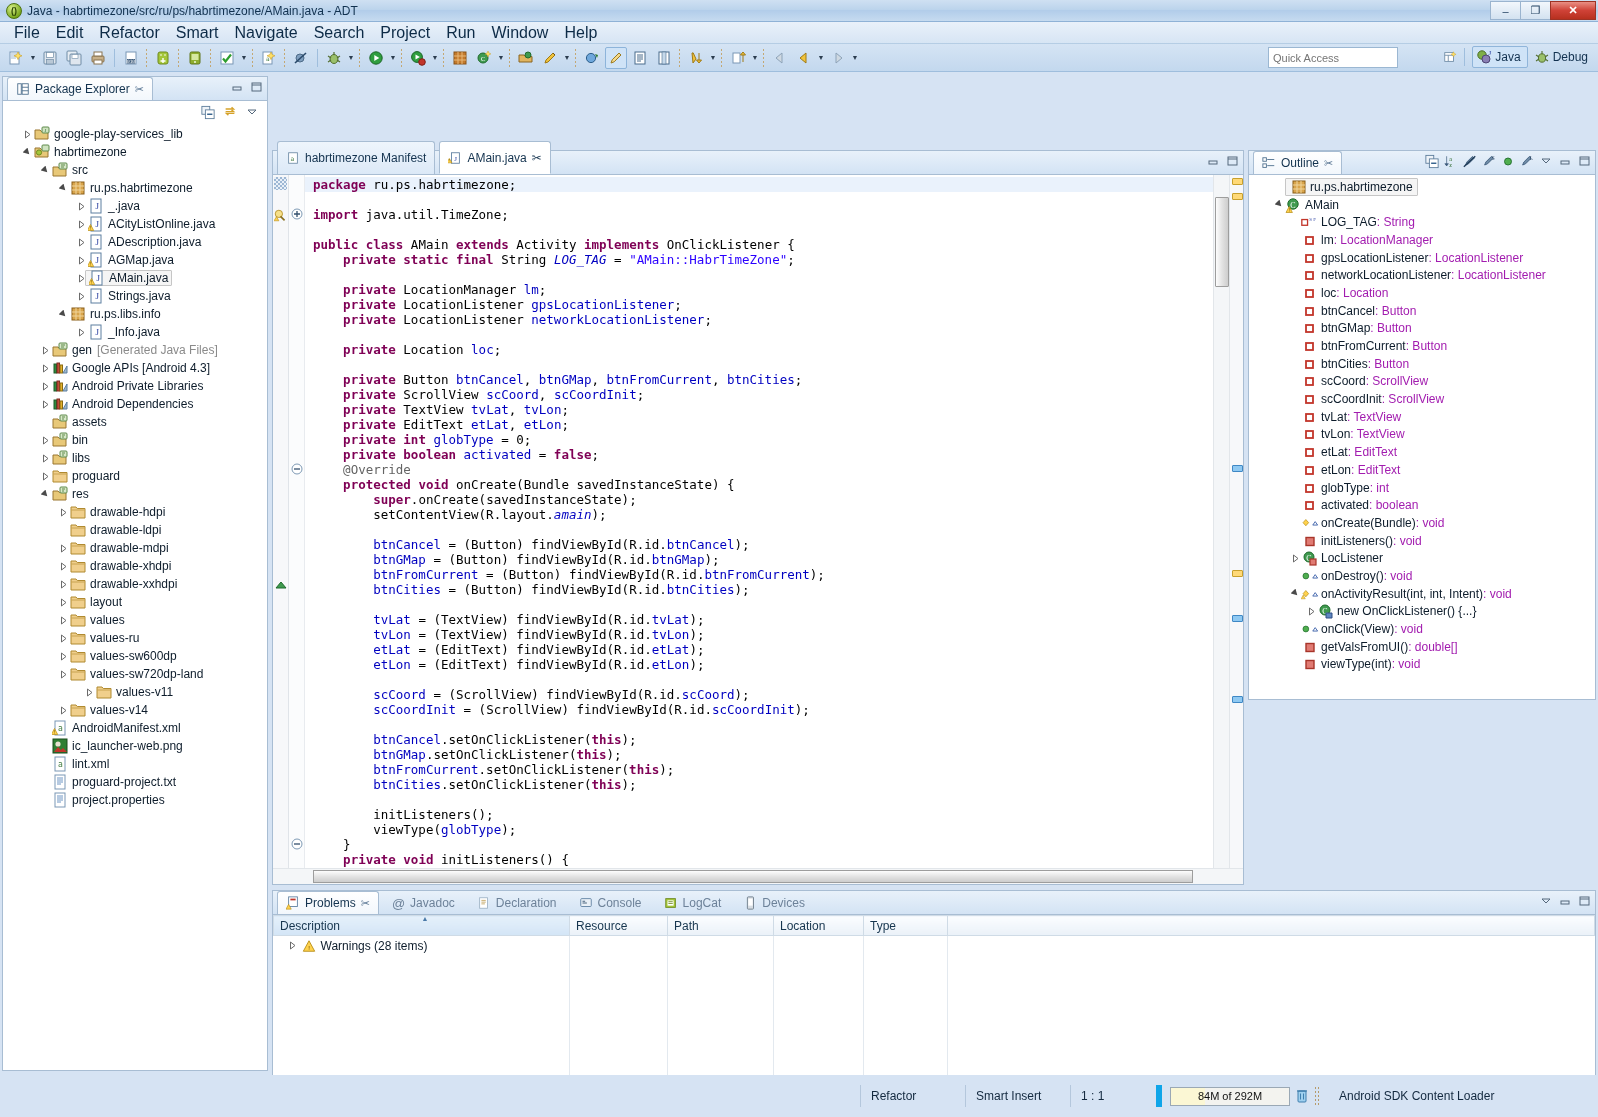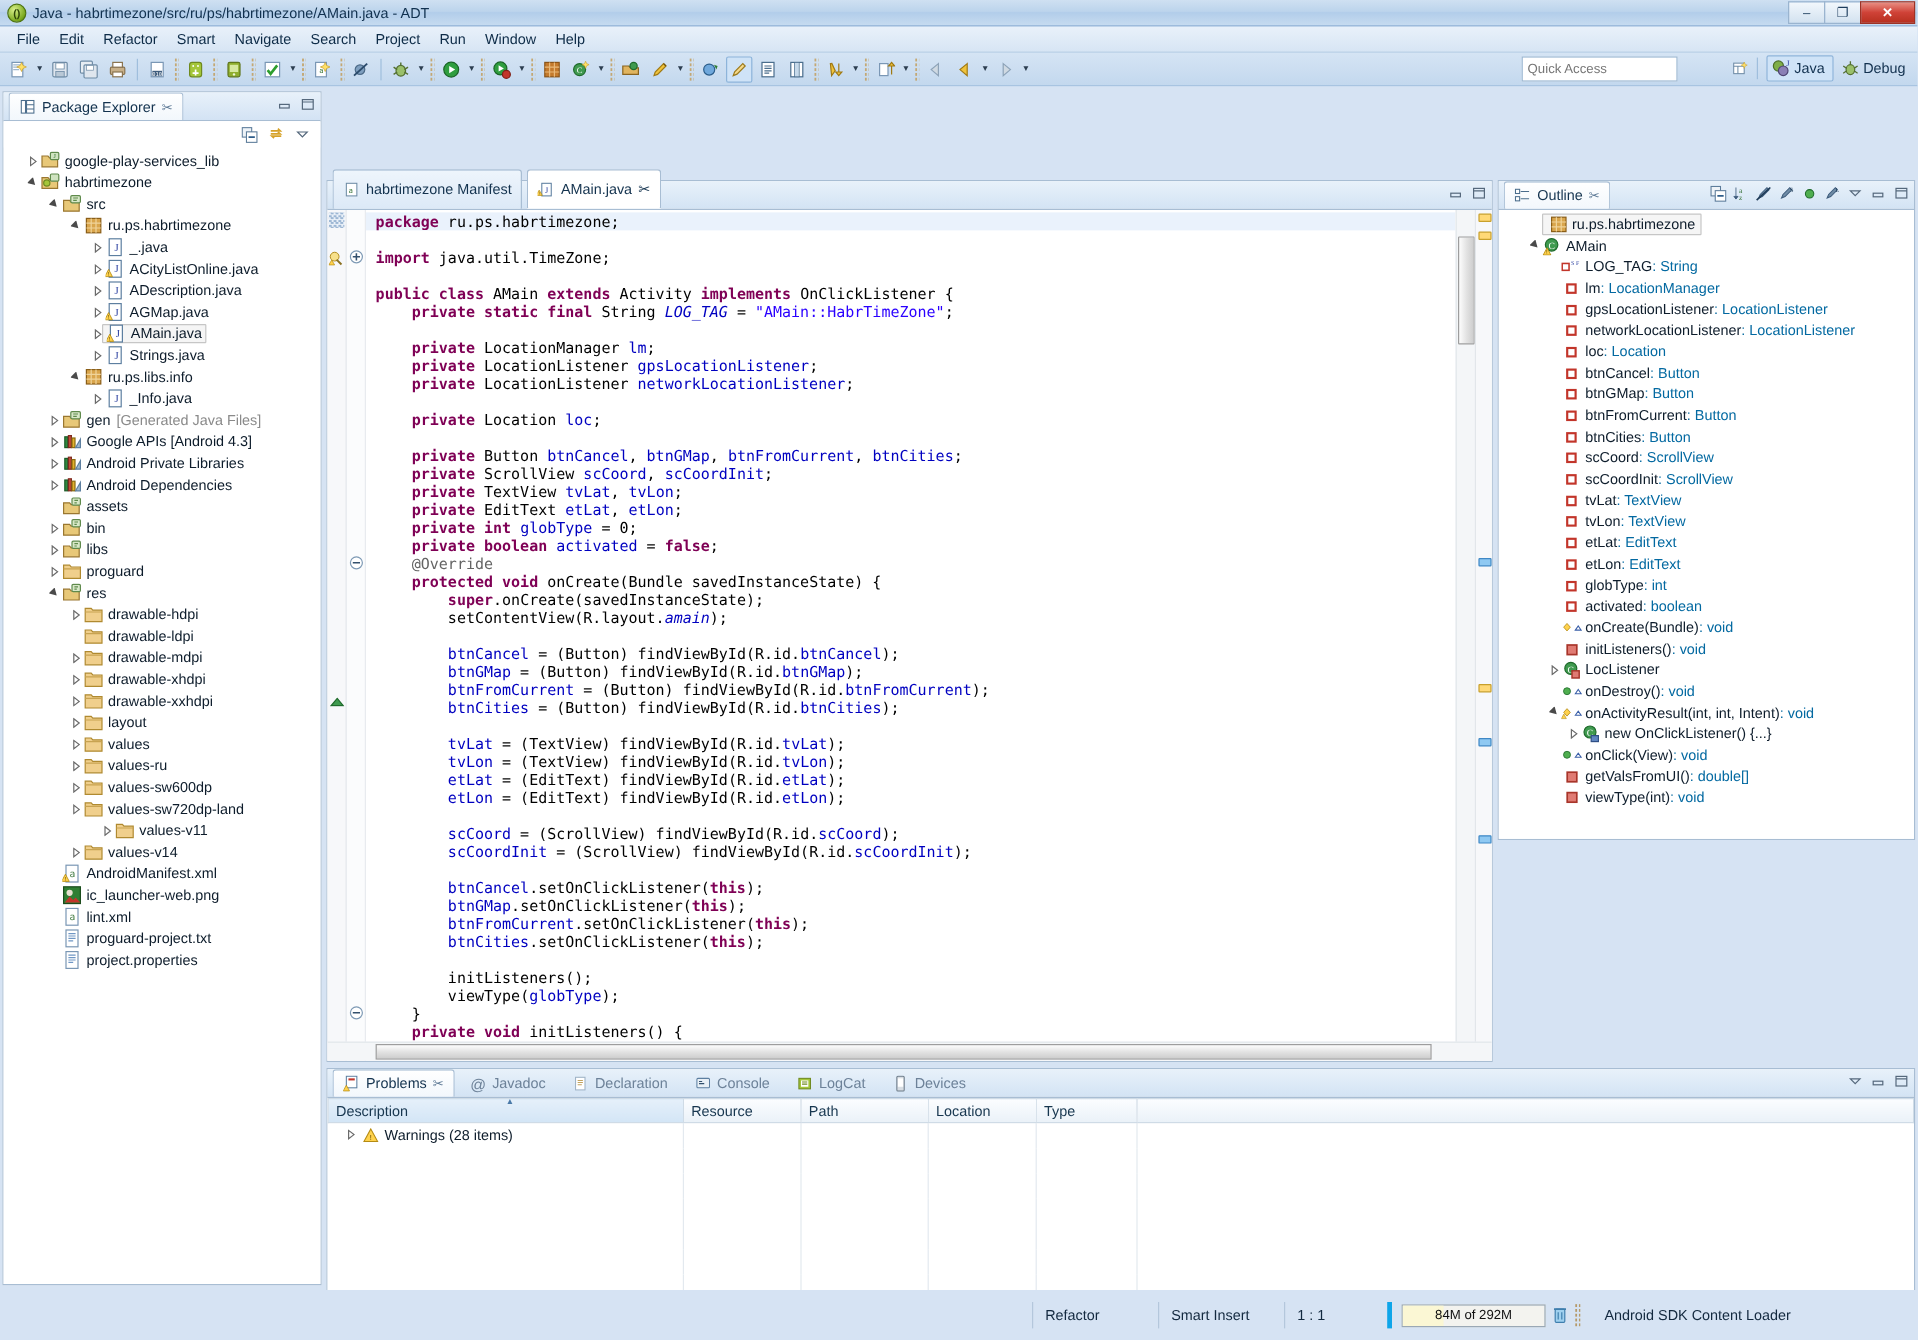--- a/index.html
+++ b/index.html
@@ -45,21 +45,21 @@
   }
 
   
   #menubar {
     height:22px;
     background:linear-gradient(to bottom,#e9f1fa,#d7e5f4);
     border-bottom:1px solid #b5cde4;
     display:flex; align-items:center; padding-left:6px;
   }
   #menubar .menu-item {
-    padding:3px 8px; font-size:12px; color:#0d2b47; cursor:default;
+    padding:3px 8px; font-size:16px; color:#0d2b47; cursor:default;
   }
 
   
   #toolbar {
     height:28px;
     background:linear-gradient(to bottom,#d5e4f4,#c3d8ee);
     border-bottom:1px solid #9fbedd;
     display:flex; align-items:center; padding-left:4px;
     position:relative;
   }
@@ -216,21 +216,21 @@
     position:absolute;left:40px;top:1px;height:13px;width:880px;
     background:linear-gradient(to bottom,#fdfdfd,#e3e3e3,#cdcdcd);
     border:1px solid #9d9d9d;
   }
 
   
   #outline { left:1248px; top:78px; width:348px; height:550px; }
   .ol-row { display:flex;align-items:center;height:17.7px;white-space:nowrap;font-size:12px;color:#0d1c2b; }
   .ol-tw { width:12px;flex:none;display:flex;align-items:center;justify-content:center; }
   .ol-ic { width:18px;flex:none;display:flex;align-items:center;justify-content:center;gap:1px; }
-  .ol-type { color:#0369a1; }
+  .ol-type { color:#a21caf; }
   .ol-sel { background:#f5f5f5;border:1px solid #c6c6c6;padding:0 4px;border-radius:1px; }
 
   
   #problems { left:272px; top:818px; width:1324px; height:258px; }
   #prob-summary {
     height:18px;font-size:12px;color:#17364f;padding:2px 0 0 4px;background:#fff;
   }
   .prob-table { width:100%;border-collapse:collapse;font-size:12px; }
   .prob-table th {
     height:20px;font-weight:normal;text-align:left;padding:0 6px;
@@ -1847,21 +1847,21 @@
     </div>
   </div>
 
 </div>
 
 <div id="statusbar">
   <div style="width:860px;"></div>
   <div class="sb-cell" style="width:105px;">Refactor</div>
   <div class="sb-cell" style="width:105px;">Smart Insert</div>
   <div class="sb-cell" style="width:86px;">1 : 1</div>
-  <div class="sb-cell" style="border-left:4px solid #0ea5e9;padding-left:8px;">
+  <div class="sb-cell" style="border-left:6px solid #0ea5e9;padding-left:8px;">
     <div id="heapbar">
       <div id="heapfill" style="width: 29%;"></div>
       <span style="position:relative;">84M of 292M</span>
     </div>
     <span class="sb-icon">
       <svg width="14" height="16" viewBox="0 0 14 16">
           <rect x="3" y="3" width="8" height="11" rx="1" fill="#9fd0ef" stroke="#3f7fae"></rect>
           <path d="M2 3h10" stroke="#3f7fae" stroke-width="1.4"></path>
           <path d="M5.5 5.5v6M8.5 5.5v6" stroke="#3f7fae"></path>
         </svg>

